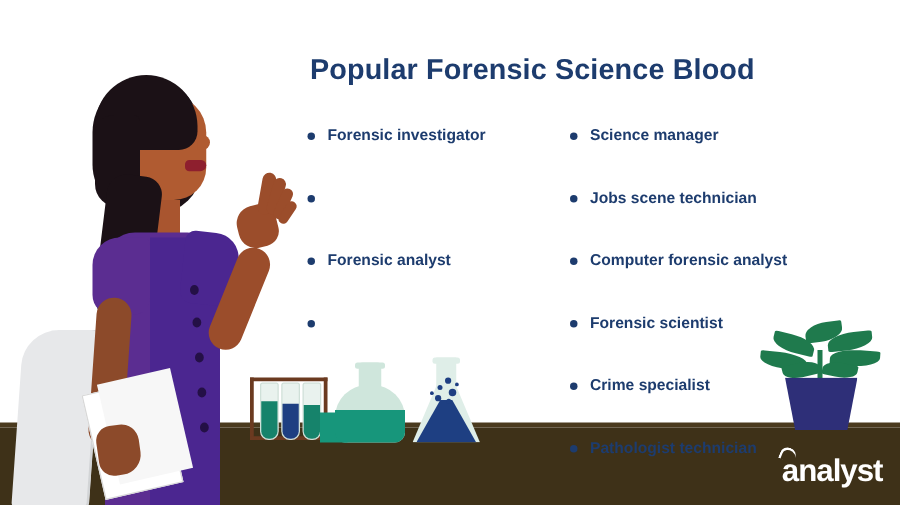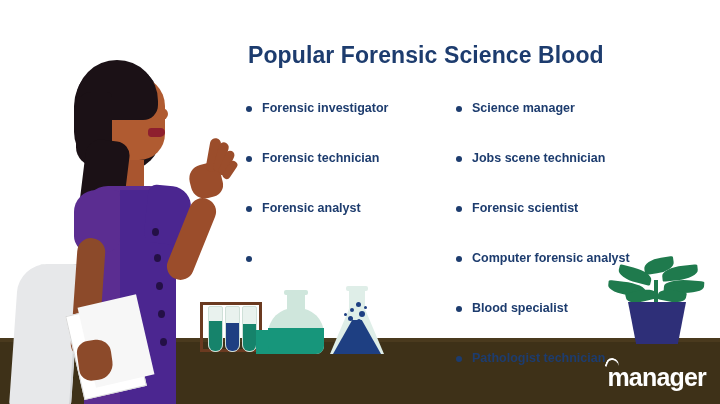--- a/index.html
+++ b/index.html
@@ -232,21 +232,20 @@
   <div class="title">Popular Forensic Science Blood</div>
 
   <div class="cols">
     <div class="col">
       <div class="li">
         <div class="bullet"></div>
         <span class="txt">Forensic investigator</span>
       </div>
       <div class="li">
         <div class="bullet"></div>
-        <span class="txt">Forensic technician</span>
       </div>
       <div class="li">
         <div class="bullet"></div>
         <span class="txt">Forensic analyst</span>
       </div>
       <div class="li">
         <div class="bullet"></div>
       </div>
     </div>
 
@@ -254,37 +253,37 @@
       <div class="li">
         <div class="bullet"></div>
         <span class="txt">Science manager</span>
       </div>
       <div class="li">
         <div class="bullet"></div>
         <span class="txt">Jobs scene technician</span>
       </div>
       <div class="li">
         <div class="bullet"></div>
+        <span class="txt">Computer forensic analyst</span>
+      </div>
+      <div class="li">
+        <div class="bullet"></div>
         <span class="txt">Forensic scientist</span>
       </div>
       <div class="li">
         <div class="bullet"></div>
-        <span class="txt">Computer forensic analyst</span>
-      </div>
-      <div class="li">
-        <div class="bullet"></div>
-        <span class="txt">Blood specialist</span>
+        <span class="txt">Crime specialist</span>
       </div>
       <div class="li">
         <div class="bullet"></div>
         <span class="txt">Pathologist technician</span>
       </div>
     </div>
   </div>
 
   <div class="logo">
     <div class="logo-wrap">
       <div class="dotarc"></div>
-      <div class="word">manager</div>
+      <div class="word">analyst</div>
     </div>
   </div>
 
 </div>
 
 </body></html>

